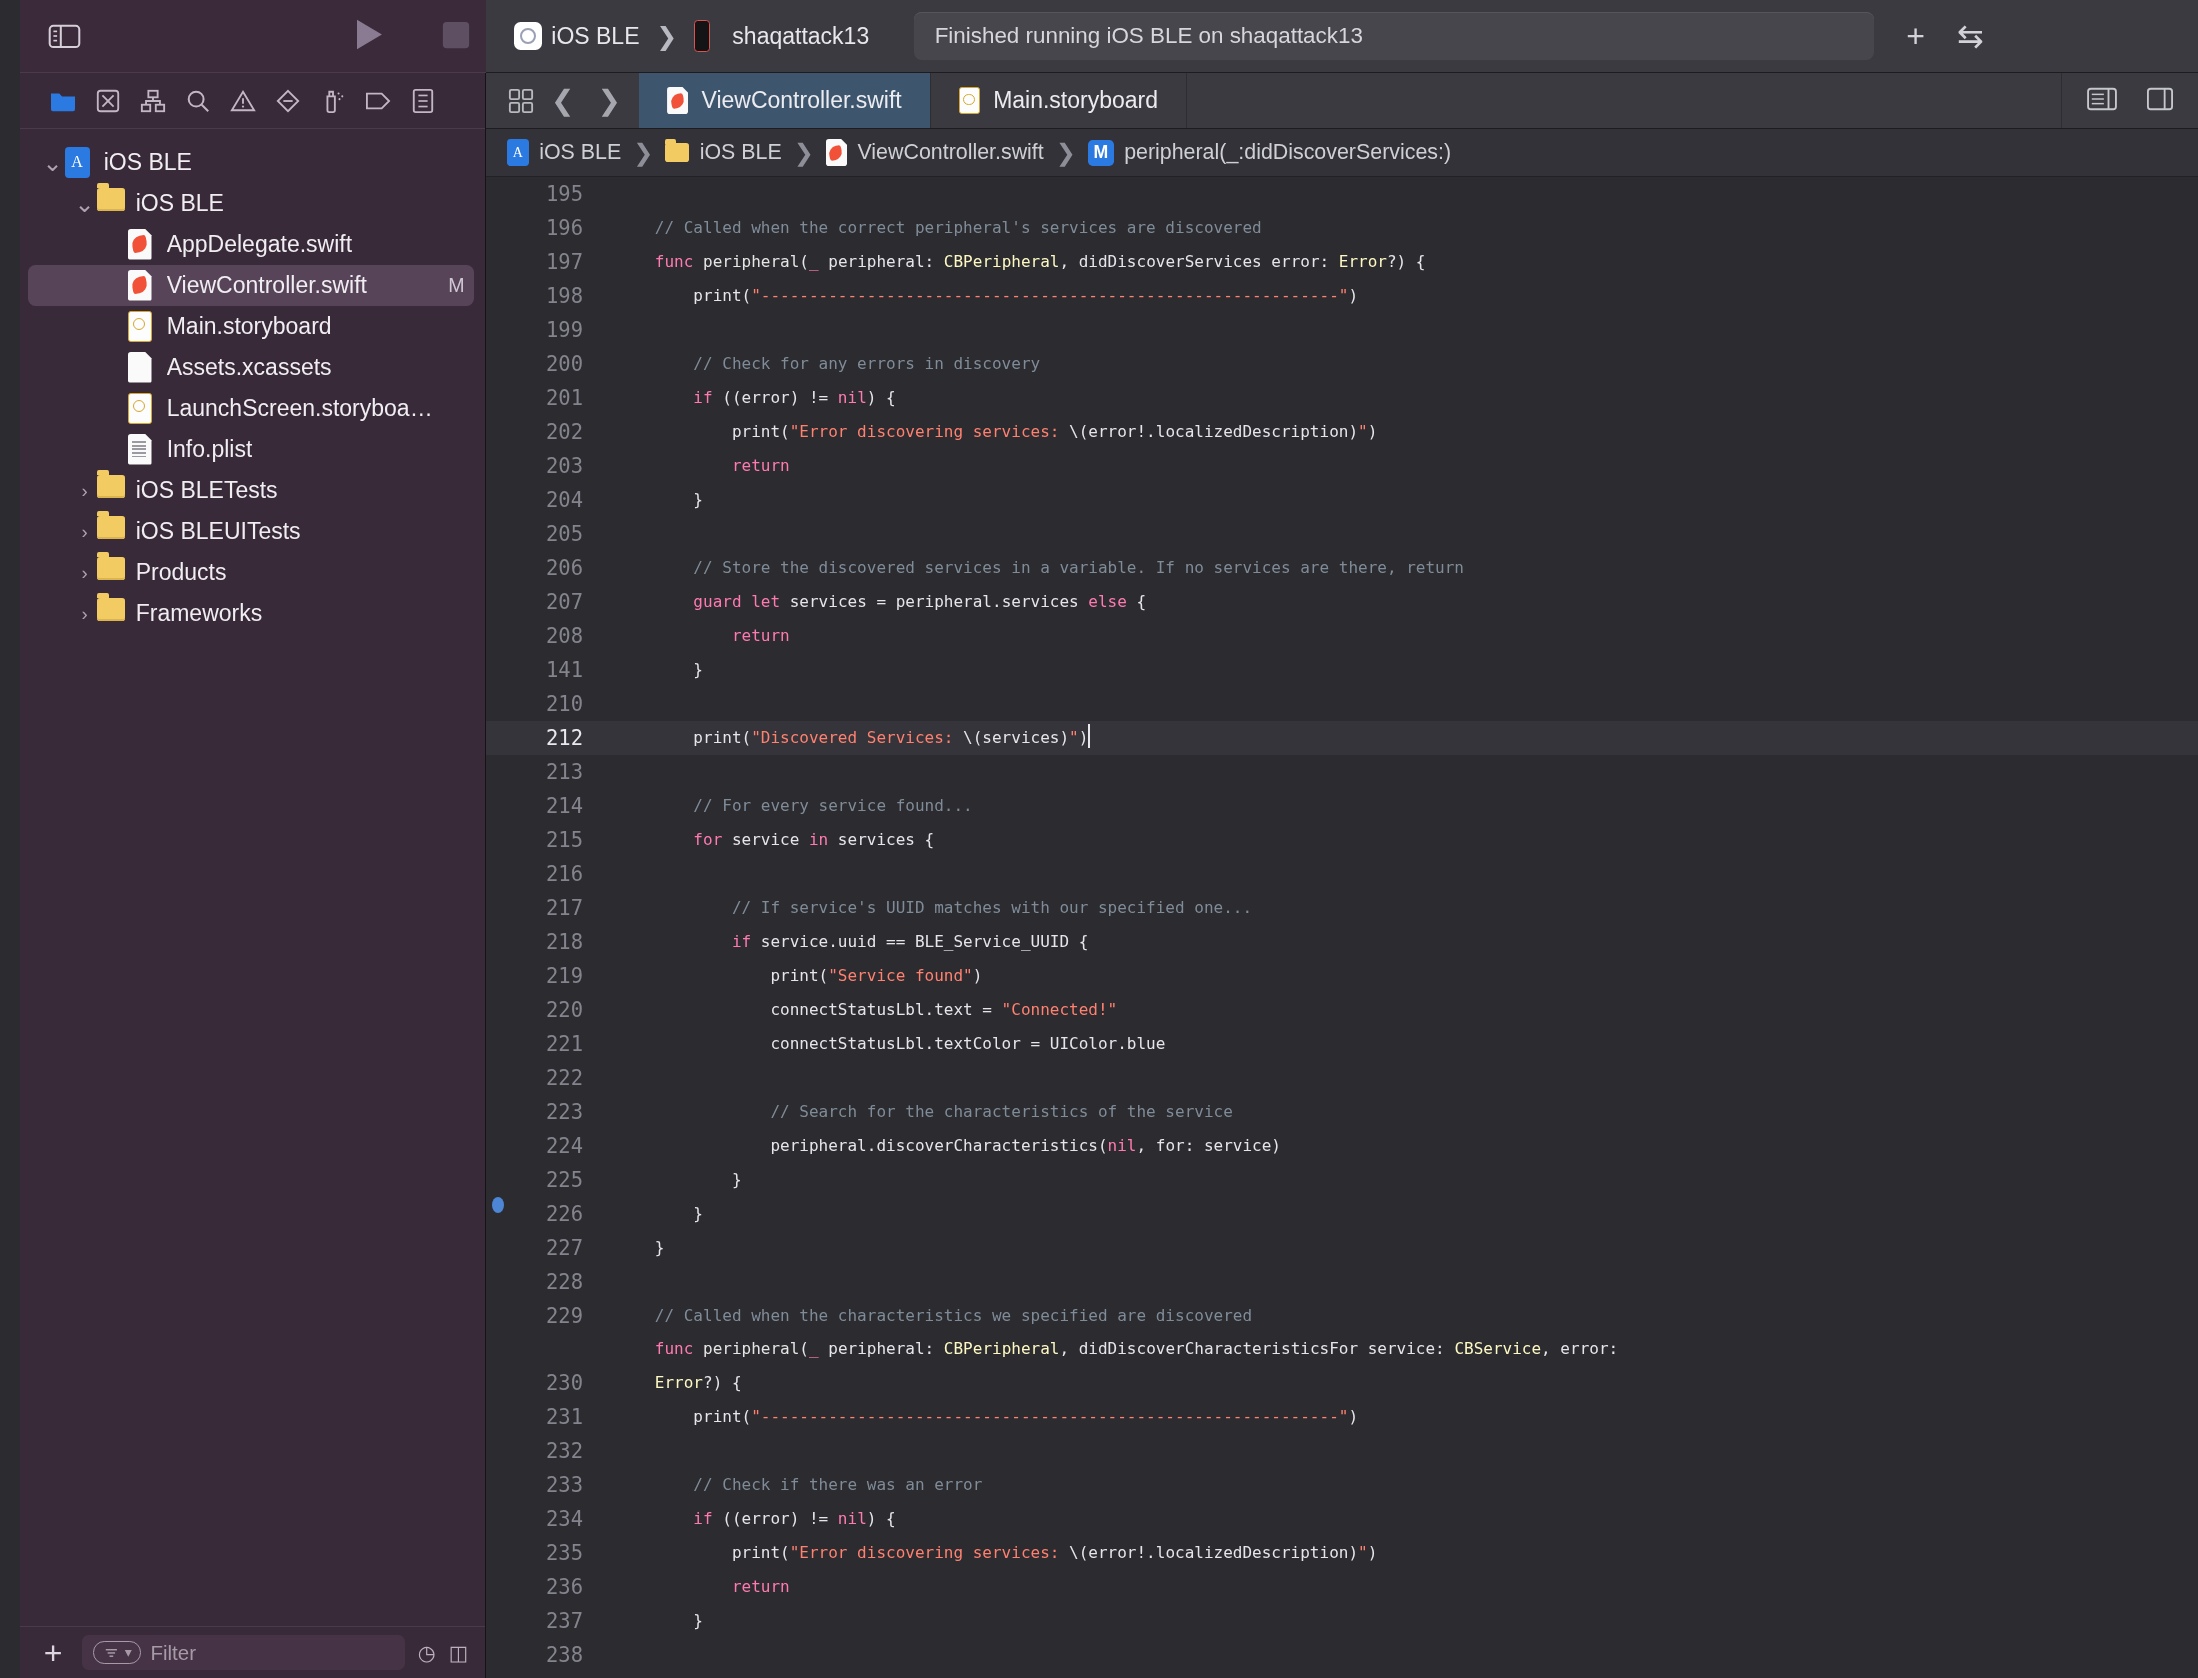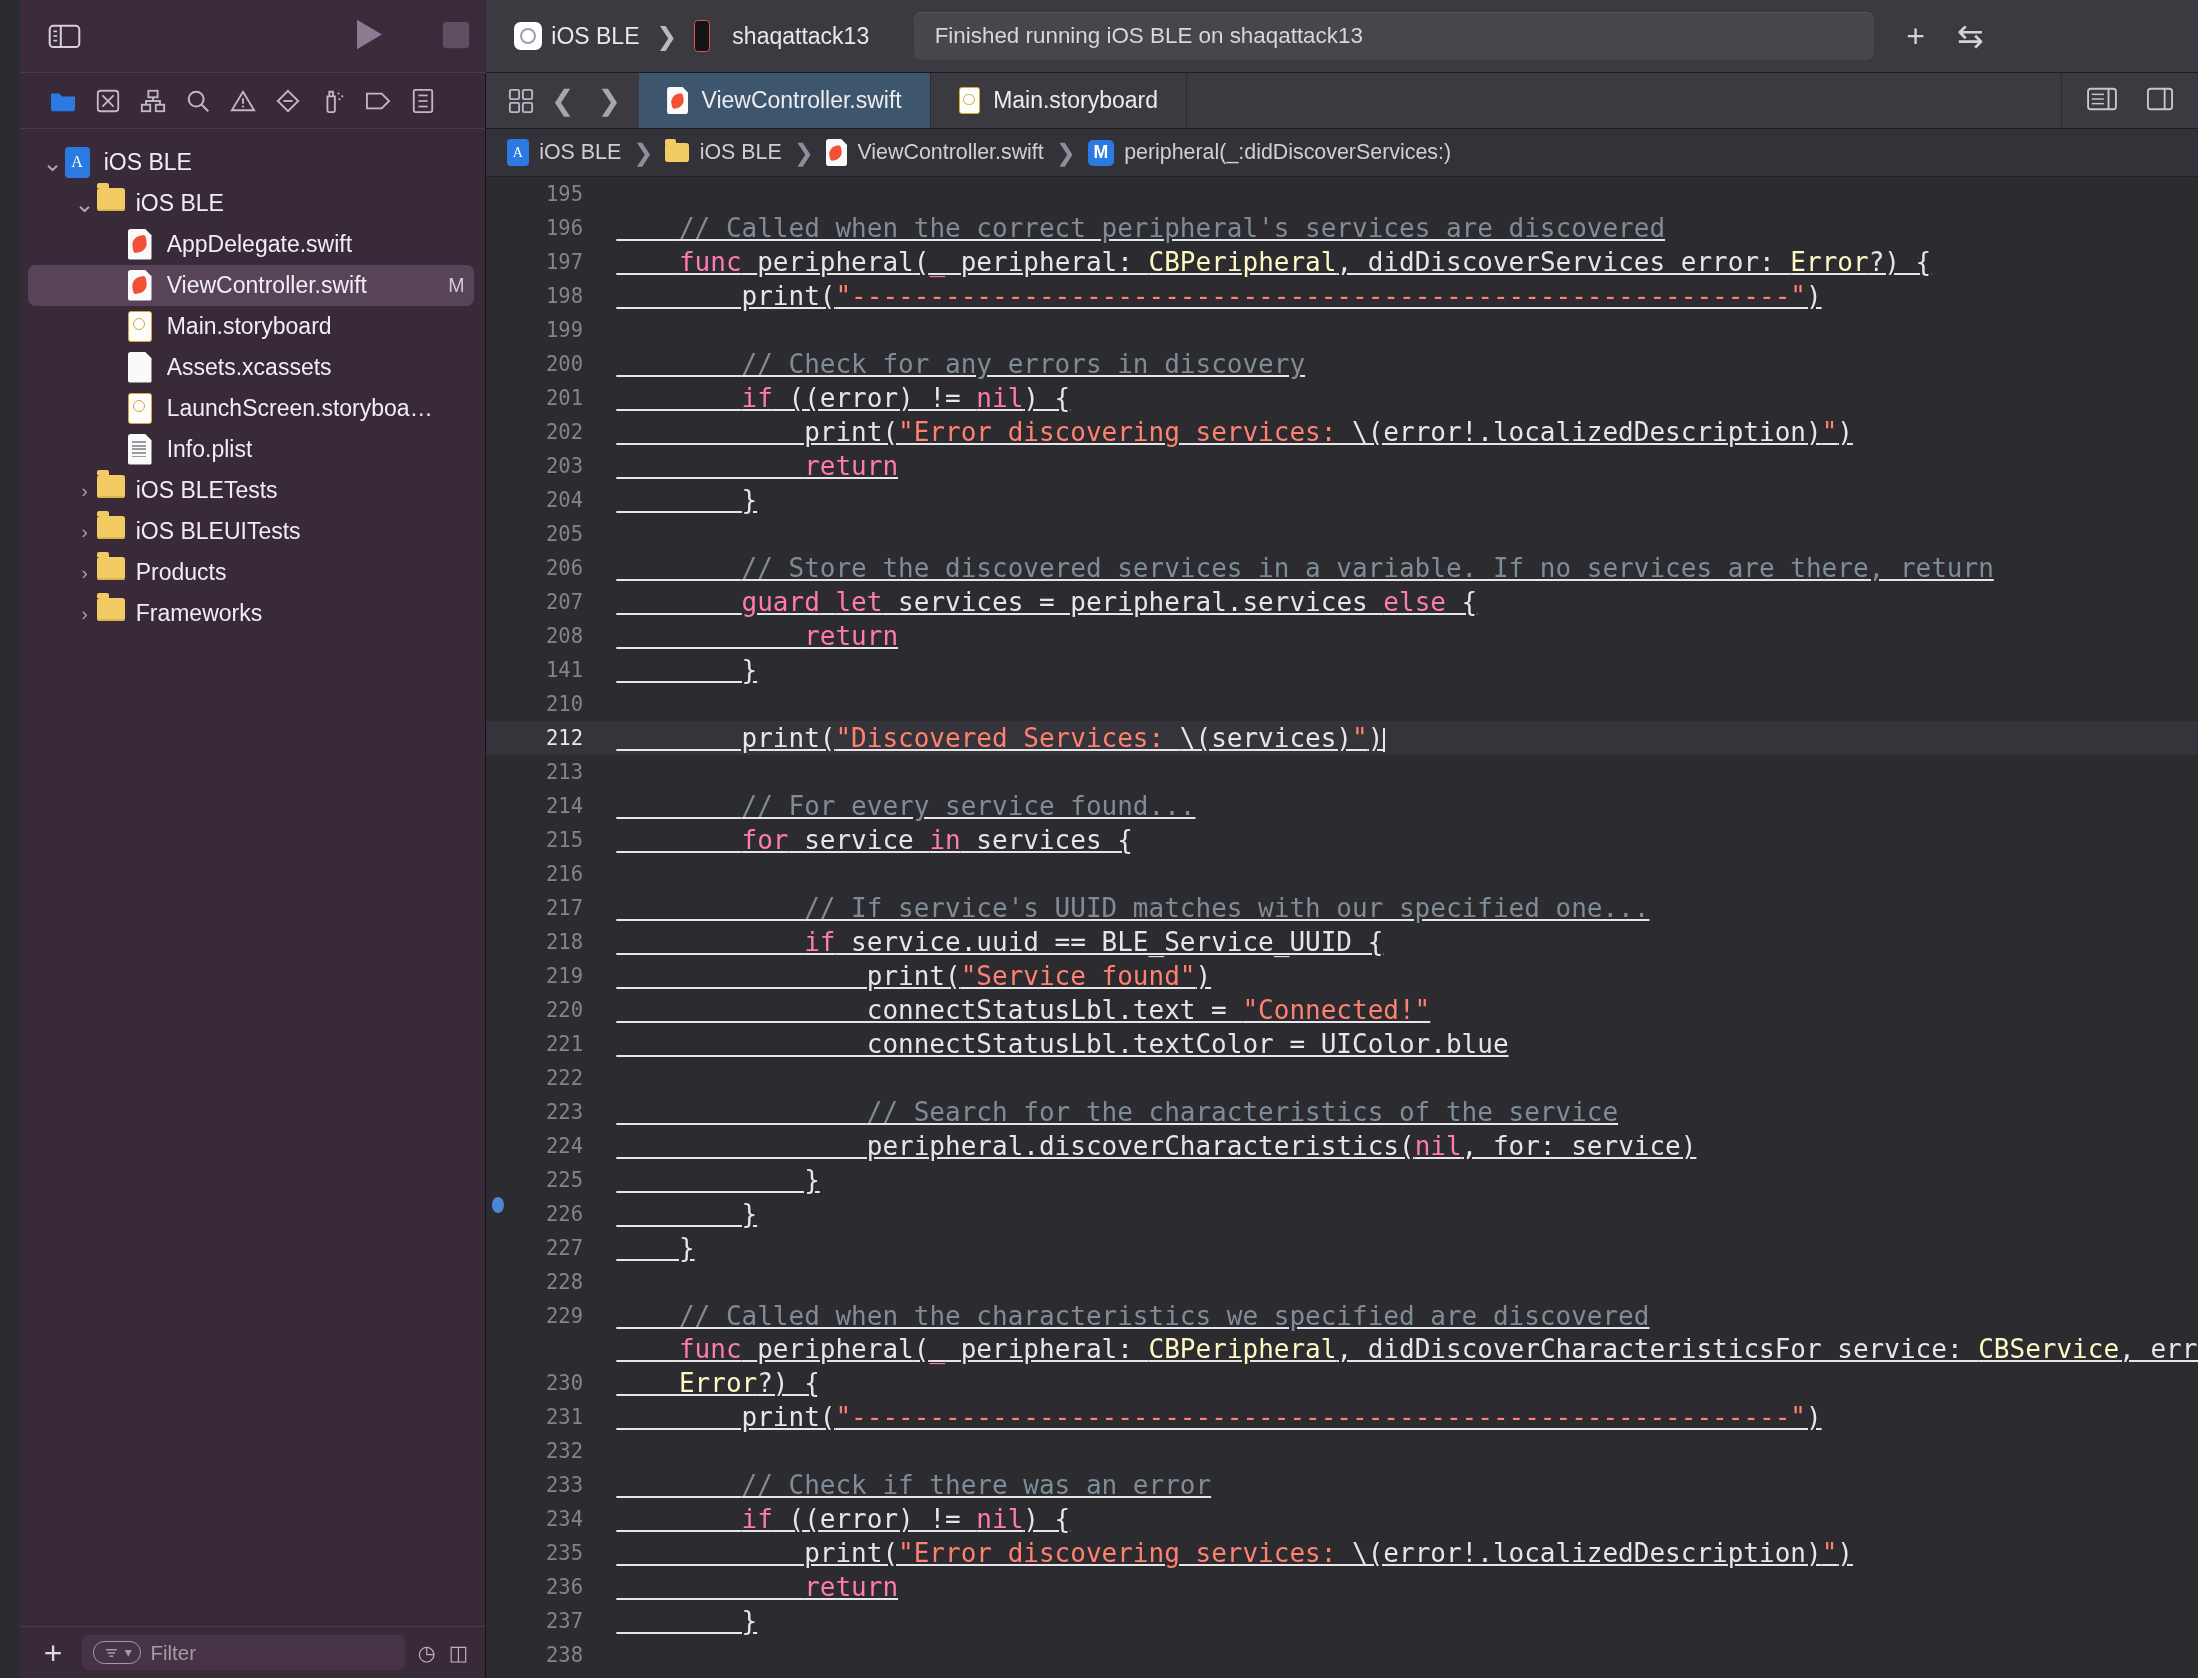--- a/index.html
+++ b/index.html
@@ -164,22 +164,22 @@
   .cl { display: flex; align-items: flex-end; height: 34px; position: relative; }
   .cl.cur { background: #34343a; }
   .cl.tall { height: 67px; }
   .lnum {
     flex: 0 0 121px; text-align: right; padding-right: 24px; color: #84848e;
     font-family: "DejaVu Sans Mono", monospace; font-size: 20.5px; line-height: 34px;
     user-select: none;
   }
   .cl.cur .lnum { color: #e8e8ee; }
   .ctext {
-    flex: 1; font-family: "DejaVu Sans Mono", monospace; font-size: 26px; line-height: 34px;
-    color: #e6e6ea; white-space: pre; padding-left: 9.3px; text-decoration: underline;
+    flex: 1; font-family: "DejaVu Sans Mono", monospace; font-size: 16px; line-height: 34px;
+    color: #e6e6ea; white-space: pre; padding-left: 9.3px;
   }
   .bp-dot { position: absolute; left: 5.6px; width: 12px; height: 16px; background: #4e86d6; border-radius: 50%; }
 
   .kw  { color: #ff7ab2; }
   .fnm { color: #e5e5e5; }
   .typ { color: #fef9c3; }
   .str { color: #ff8170; }
   .cmt { color: #7f8c98; }
   .pln { color: #e6e6ea; }
   .cursor { display:inline-block; width:1.9px; height:24px; background:#e8e8ee; vertical-align:-4.7px; }

